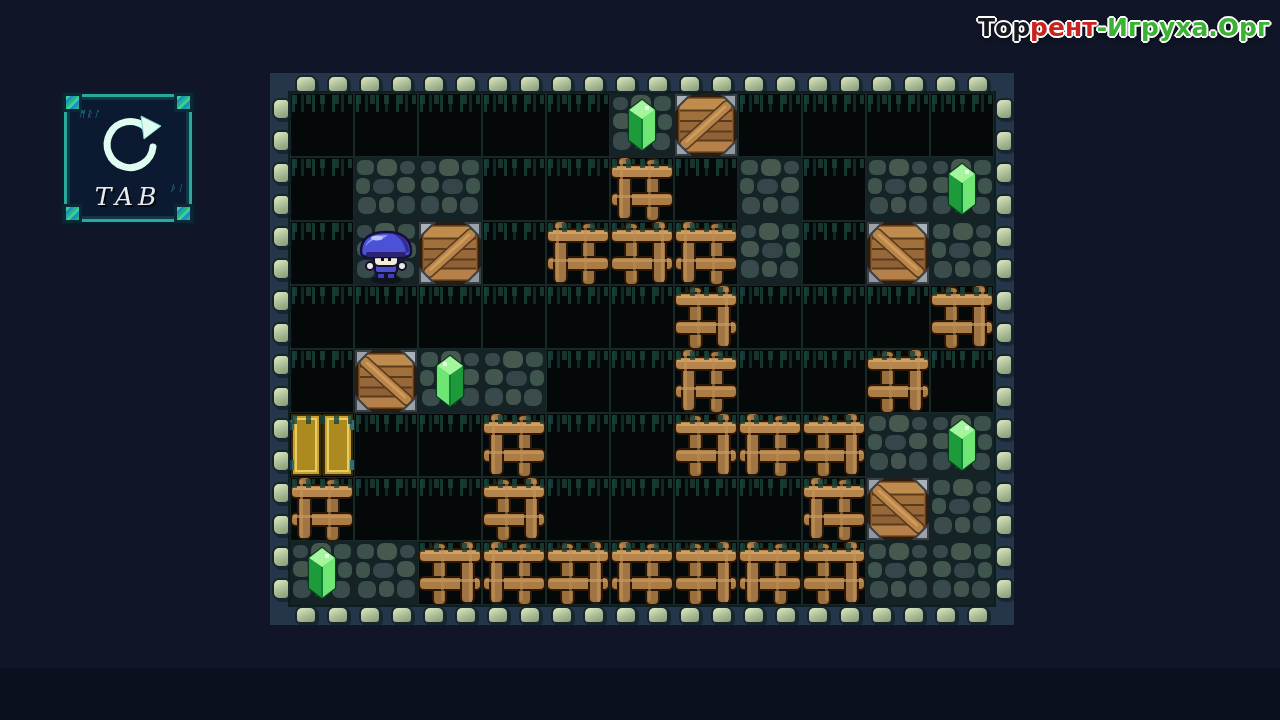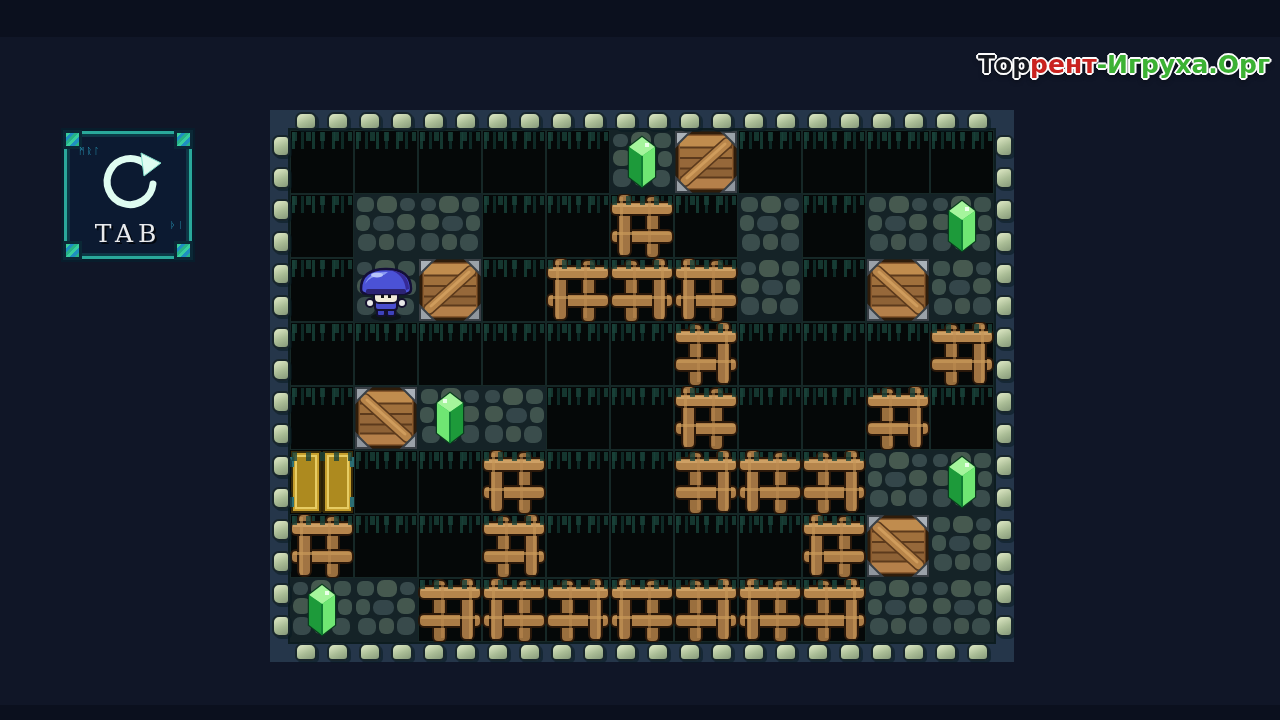--- a/index.html
+++ b/index.html
@@ -1,17 +1,17 @@
 <!DOCTYPE html>
 <html><head>
 <meta charset="utf-8">
 <style>
   html,body{margin:0;padding:0;background:#0b101e;}
   #page{position:relative;width:1280px;height:668px;background:#101627;overflow:hidden;
-        font-family:"DejaVu Sans",sans-serif;margin-top:37px;}
+        font-family:"DejaVu Sans",sans-serif;}
 
   
   .wm{position:absolute;top:13px;right:10px;font-family:"DejaVu Sans",sans-serif;
       font-weight:bold;font-size:25px;letter-spacing:0px;white-space:nowrap;
       text-shadow:-2px 0 0 #fdfdfd,2px 0 0 #fdfdfd,0 -2px 0 #fdfdfd,0 2px 0 #fdfdfd,
                   -1px -1px 0 #fdfdfd,1px 1px 0 #fdfdfd,1px -1px 0 #fdfdfd,-1px 1px 0 #fdfdfd,
                   0 3px 5px rgba(0,0,0,.55);}
   .wm .w1{color:#15181f;}
   .wm .w2{color:#c9231f;}
   .wm .w3{color:#3cb234;}
@@ -55,21 +55,21 @@
 </style>
 </head>
 <body>
 
 <div id="page">
 
   <div class="wm">
     <span class="w1">Тор</span><span class="w2">рент</span><span class="w3">-Игруха.Орг</span>
   </div>
 
-  <div class="hotkey-panel" style="left:64px;top:94px;">
+  <div class="hotkey-panel" style="left:64px;top:94px;font-style:italic;">
     <div class="corner tl"></div>
     <div class="corner tr"></div>
     <div class="corner bl"></div>
     <div class="corner br"></div>
     <span class="rune" style="left:12px;top:12px;">ᛗᚱᛚ</span>
     <span class="rune" style="right:4px;bottom:26px;">ᚦᛁ</span>
     <div class="hotkey-icon">
       <svg width="64" height="64" viewBox="0 0 64 64">
         <path d="M 46 16 A 23 23 0 1 0 54 36" fill="none" stroke="#dffcf1" stroke-width="7" stroke-linecap="round"></path>
         <polygon points="42,5 62,15 45,28" fill="#dffcf1" stroke="#7fdcc8" stroke-width="1"></polygon>

